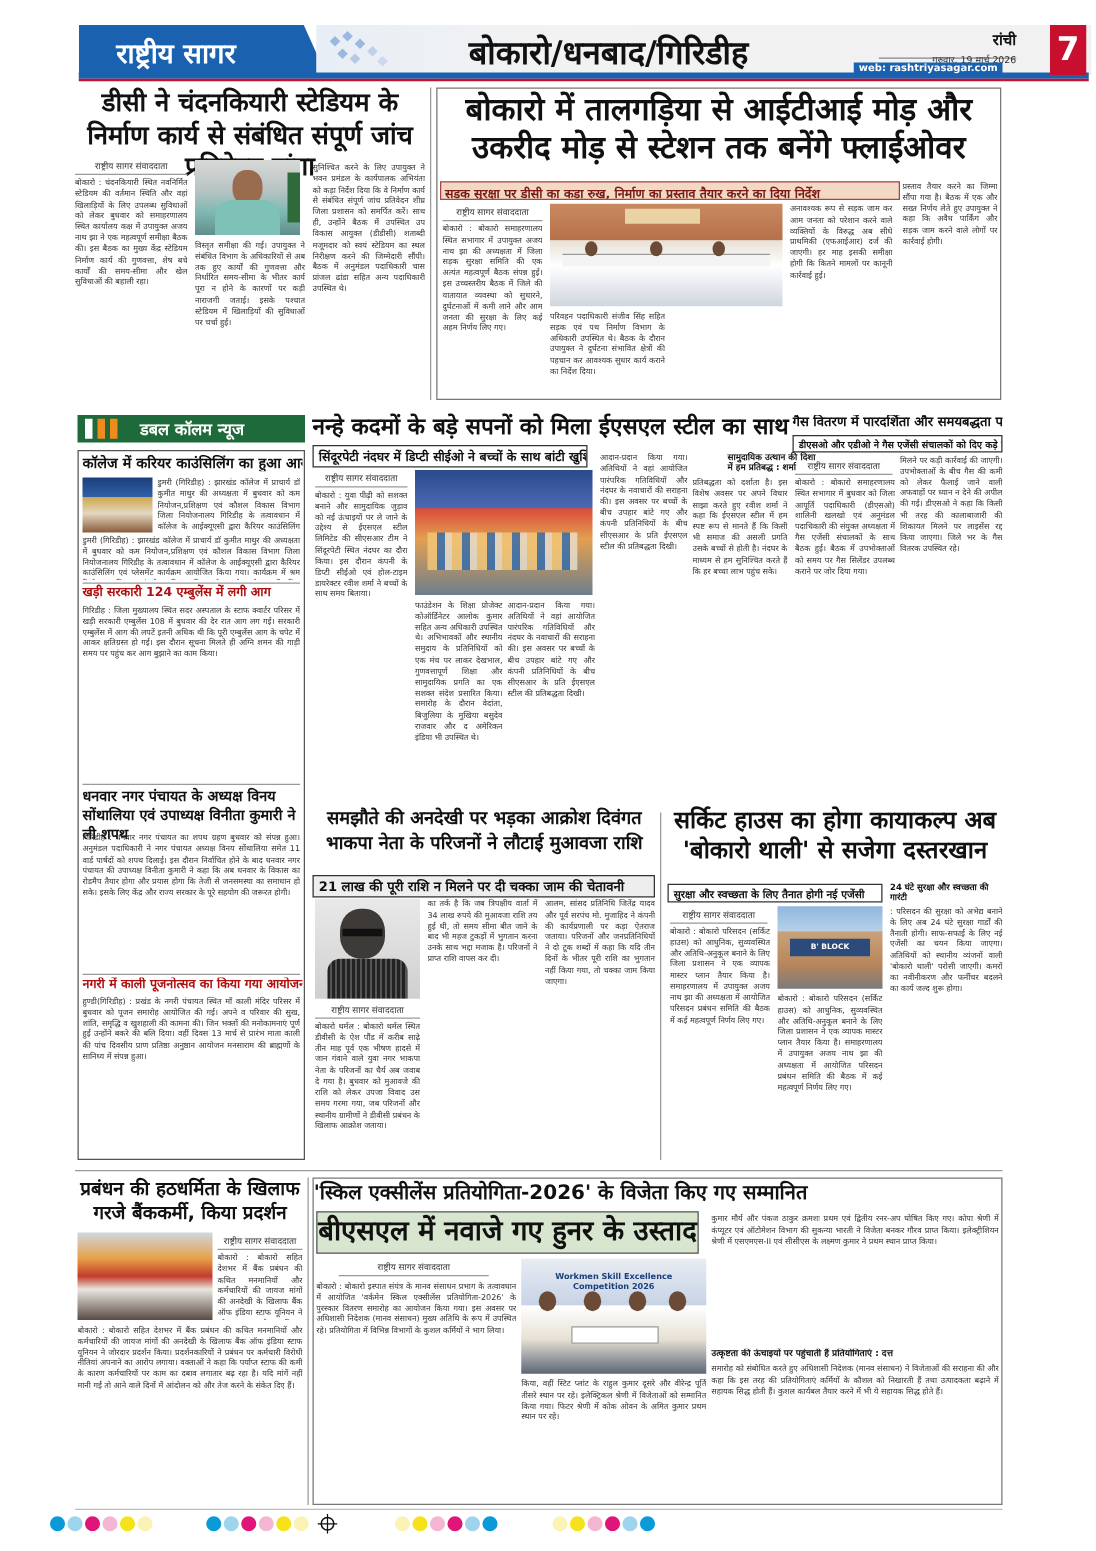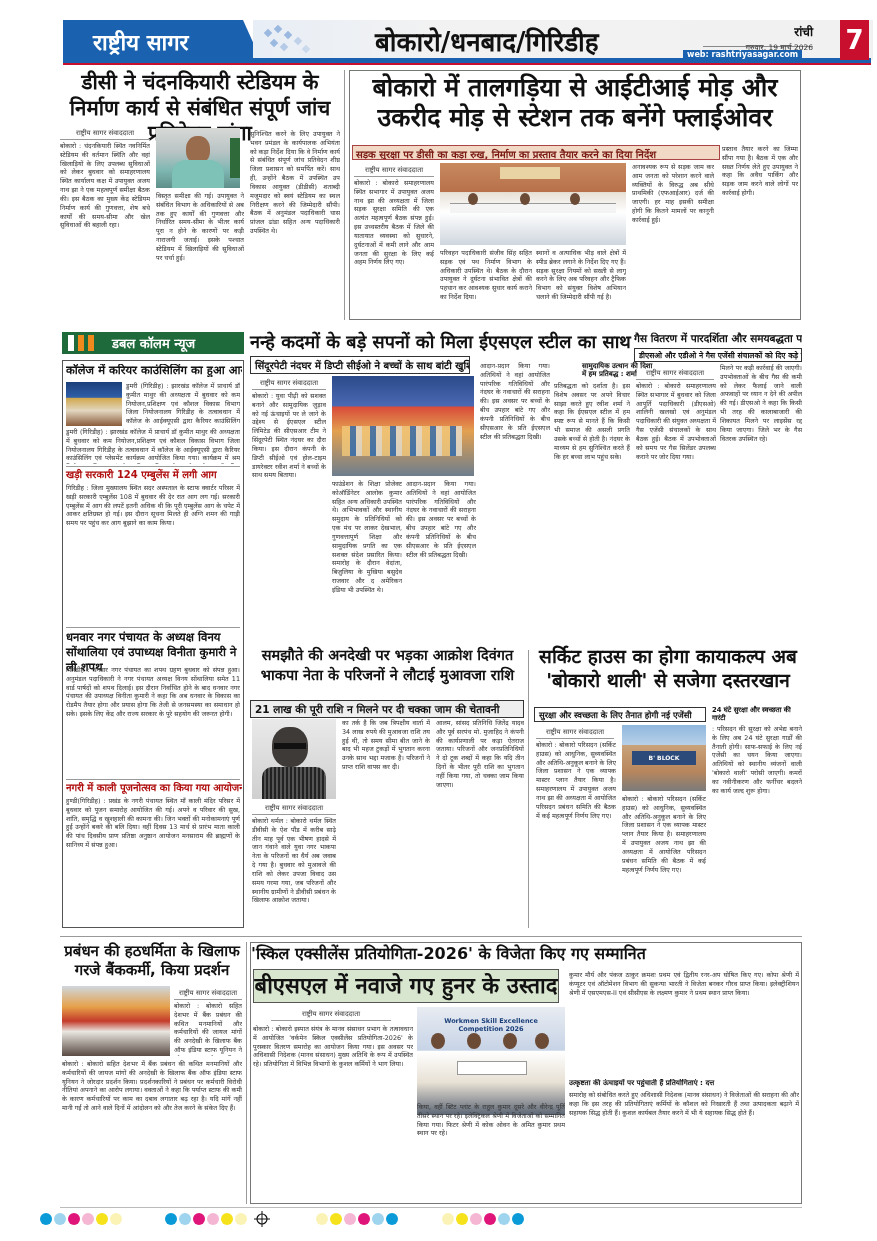--- a/index.html
+++ b/index.html
@@ -82,21 +82,20 @@
   <div class="abs byline" style="left:4px;top:94px;width:80px;">राष्ट्रीय सागर संवाददाता</div>
   <div class="abs body" style="left:4px;top:108px;width:80px;height:140px;">बोकारो : बोकारो समाहरणालय स्थित सभागार में उपायुक्त अजय नाथ झा की अध्यक्षता में जिला सड़क सुरक्षा समिति की एक अत्यंत महत्वपूर्ण बैठक संपन्न हुई। इस उच्चस्तरीय बैठक में जिले की यातायात व्यवस्था को सुधारने, दुर्घटनाओं में कमी लाने और आम जनता की सुरक्षा के लिए कई अहम निर्णय लिए गए।</div>
   <div class="abs photo" style="left:90px;top:92px;width:186px;height:82px;background:linear-gradient(180deg,#c98a60 0%,#b7704a 35%,#e7e0d6 36%,#ffffff 60%,#cfd6de 100%);">
     <div style="position:absolute;left:60px;top:4px;width:60px;height:12px;background:#e9d3a4;"></div>
     <div style="position:absolute;left:10px;top:40px;width:166px;height:10px;background:#f4f4f4;border-top:1px solid #999;"></div>
     <div style="position:absolute;left:28px;top:30px;width:10px;height:12px;border-radius:50%;background:#6b4a36;"></div>
     <div style="position:absolute;left:80px;top:30px;width:10px;height:12px;border-radius:50%;background:#6b4a36;"></div>
     <div style="position:absolute;left:130px;top:30px;width:10px;height:12px;border-radius:50%;background:#6b4a36;"></div>
   </div>
   <div class="abs body" style="left:90px;top:178px;width:92px;height:70px;">परिवहन पदाधिकारी संजीव सिंह सहित सड़क एवं पथ निर्माण विभाग के अधिकारी उपस्थित थे। बैठक के दौरान उपायुक्त ने दुर्घटना संभावित क्षेत्रों की पहचान कर आवश्यक सुधार कार्य कराने का निर्देश दिया।</div>
-  <div class="abs body" style="left:186px;top:178px;width:90px;height:70px;">स्थानों व अत्याधिक भीड़ वाले क्षेत्रों में स्पीड ब्रेकर लगाने के निर्देश दिए गए हैं। सड़क सुरक्षा नियमों को सख्ती से लागू करने के लिए अब परिवहन और ट्रैफिक विभाग को संयुक्त विशेष अभियान चलाने की जिम्मेदारी सौंपी गई है।</div>
   <div class="abs body" style="left:282px;top:92px;width:82px;height:156px;">अनावश्यक रूप से सड़क जाम कर आम जनता को परेशान करने वाले व्यक्तियों के विरुद्ध अब सीधे प्राथमिकी (एफआईआर) दर्ज की जाएगी। हर माह इसकी समीक्षा होगी कि कितने मामलों पर कानूनी कार्रवाई हुई।</div>
   <div class="abs body" style="left:372px;top:74px;width:76px;height:174px;">प्रस्ताव तैयार करने का जिम्मा सौंपा गया है। बैठक में एक और सख्त निर्णय लेते हुए उपायुक्त ने कहा कि अवैध पार्किंग और सड़क जाम करने वाले लोगों पर कार्रवाई होगी।</div>
 </div>
 
 <div class="abs" style="left:62px;top:332px;width:182px;height:596px;border-radius:31px;">
   <div class="abs" style="left:0;top:0;width:182px;height:22px;background:#1f6a3a;">
     <div style="position:absolute;left:6px;top:3px;width:6px;height:16px;background:#fff;"></div>
     <div style="position:absolute;left:16px;top:3px;width:6px;height:16px;background:#f08a1c;"></div>
     <div style="position:absolute;left:26px;top:3px;width:6px;height:16px;background:#f08a1c;"></div>
     <div style="position:absolute;left:50px;top:2px;color:#fff;font-size:13px;font-weight:bold;">डबल कॉलम न्यूज</div>
@@ -180,21 +179,21 @@
   <div class="abs body" style="left:112px;top:60px;width:68px;height:54px;">बोकारो : बोकारो सहित देशभर में बैंक प्रबंधन की कथित मनमानियों और कर्मचारियों की जायज मांगों की अनदेखी के खिलाफ बैंक ऑफ इंडिया स्टाफ यूनियन ने जोरदार प्रदर्शन किया। प्रदर्शनकारियों ने प्रबंधन पर कर्मचारी विरोधी नीतियां अपनाने का आरोप लगाया। वक्ताओं ने कहा कि पर्याप्त स्टाफ की कमी के कारण कर्मचारियों पर काम का दबाव लगातार बढ़ रहा है। यदि मांगें नहीं मानी गईं तो आने वाले दिनों में आंदोलन को और तेज करने के संकेत दिए हैं।</div>
   <div class="abs body" style="left:0;top:118px;width:180px;height:142px;">बोकारो : बोकारो सहित देशभर में बैंक प्रबंधन की कथित मनमानियों और कर्मचारियों की जायज मांगों की अनदेखी के खिलाफ बैंक ऑफ इंडिया स्टाफ यूनियन ने जोरदार प्रदर्शन किया। प्रदर्शनकारियों ने प्रबंधन पर कर्मचारी विरोधी नीतियां अपनाने का आरोप लगाया। वक्ताओं ने कहा कि पर्याप्त स्टाफ की कमी के कारण कर्मचारियों पर काम का दबाव लगातार बढ़ रहा है। यदि मांगें नहीं मानी गईं तो आने वाले दिनों में आंदोलन को और तेज करने के संकेत दिए हैं।</div>
 </div>
 <div class="abs rule-v" style="left:246px;top:942px;height:262px;"></div>
 
 <div class="abs boxed" style="left:250px;top:942px;width:552px;height:262px;border:1px solid #777;">
   <div class="hl" style="font-size:16px;white-space:nowrap;padding-top:2px;">'स्किल एक्सीलेंस प्रतियोगिता-2026' के विजेता किए गए सम्मानित</div>
   <div class="abs" style="left:2px;top:26px;width:306px;height:34px;background:#d9e6cf;border:1px solid #555;font-size:22px;font-weight:bold;color:#111;text-align:center;line-height:32px;white-space:nowrap;">बीएसएल में नवाजे गए हुनर के उस्ताद</div>
   <div class="abs byline" style="left:20px;top:66px;width:120px;">राष्ट्रीय सागर संवाददाता</div>
   <div class="abs body" style="left:2px;top:82px;width:160px;height:178px;">बोकारो : बोकारो इस्पात संयंत्र के मानव संसाधन प्रभाग के तत्वावधान में आयोजित 'वर्कमेन स्किल एक्सीलेंस प्रतियोगिता-2026' के पुरस्कार वितरण समारोह का आयोजन किया गया। इस अवसर पर अधिशासी निदेशक (मानव संसाधन) मुख्य अतिथि के रूप में उपस्थित रहे। प्रतियोगिता में विभिन्न विभागों के कुशल कर्मियों ने भाग लिया।</div>
-  <div class="abs photo" style="left:166px;top:64px;width:148px;height:108px;background:linear-gradient(180deg,#e8ecf2 0%,#c7d3e6 40%,#ffffff 41%,#e7e0d4 70%,#5c6675 100%);">
+  <div class="abs photo" style="left:166px;top:64px;width:148px;height:92px;background:linear-gradient(180deg,#e8ecf2 0%,#c7d3e6 40%,#ffffff 41%,#e7e0d4 70%,#5c6675 100%);">
     <div style="position:absolute;left:6px;top:10px;width:136px;font-size:6.5px;color:#1b3f7a;font-weight:bold;text-align:center;">Workmen Skill Excellence Competition 2026</div>
     <div style="position:absolute;left:14px;top:26px;width:14px;height:16px;border-radius:50%;background:#6b4a36;"></div>
     <div style="position:absolute;left:50px;top:26px;width:14px;height:16px;border-radius:50%;background:#6b4a36;"></div>
     <div style="position:absolute;left:86px;top:26px;width:14px;height:16px;border-radius:50%;background:#6b4a36;"></div>
     <div style="position:absolute;left:118px;top:26px;width:14px;height:16px;border-radius:50%;background:#6b4a36;"></div>
     <div style="position:absolute;left:40px;top:54px;width:70px;height:14px;background:#fff;border:1px solid #999;"></div>
   </div>
   <div class="abs body" style="left:166px;top:160px;width:148px;height:100px;">किया, वहीं स्टिट प्लांट के राहुल कुमार दूसरे और वीरेन्द्र पूर्ति तीसरे स्थान पर रहे। इलेक्ट्रिकल श्रेणी में विजेताओं को सम्मानित किया गया। फिटर श्रेणी में कोक ओवन के अमित कुमार प्रथम स्थान पर रहे।</div>
   <div class="abs body" style="left:318px;top:28px;width:230px;height:106px;">कुमार मौर्य और पंकज ठाकुर क्रमशः प्रथम एवं द्वितीय रनर-अप घोषित किए गए। कोपा श्रेणी में कंप्यूटर एवं ऑटोमेशन विभाग की सुकन्या भारती ने विजेता बनकर गौरव प्राप्त किया। इलेक्ट्रीशियन श्रेणी में एसएमएस-II एवं सीसीएस के लक्ष्मण कुमार ने प्रथम स्थान प्राप्त किया।</div>
   <div class="abs hl" style="left:318px;top:136px;width:230px;font-size:7.2px;white-space:nowrap;overflow:hidden;">उत्कृष्टता की ऊंचाइयों पर पहुंचाती हैं प्रतियोगिताएं : दत्त</div>

